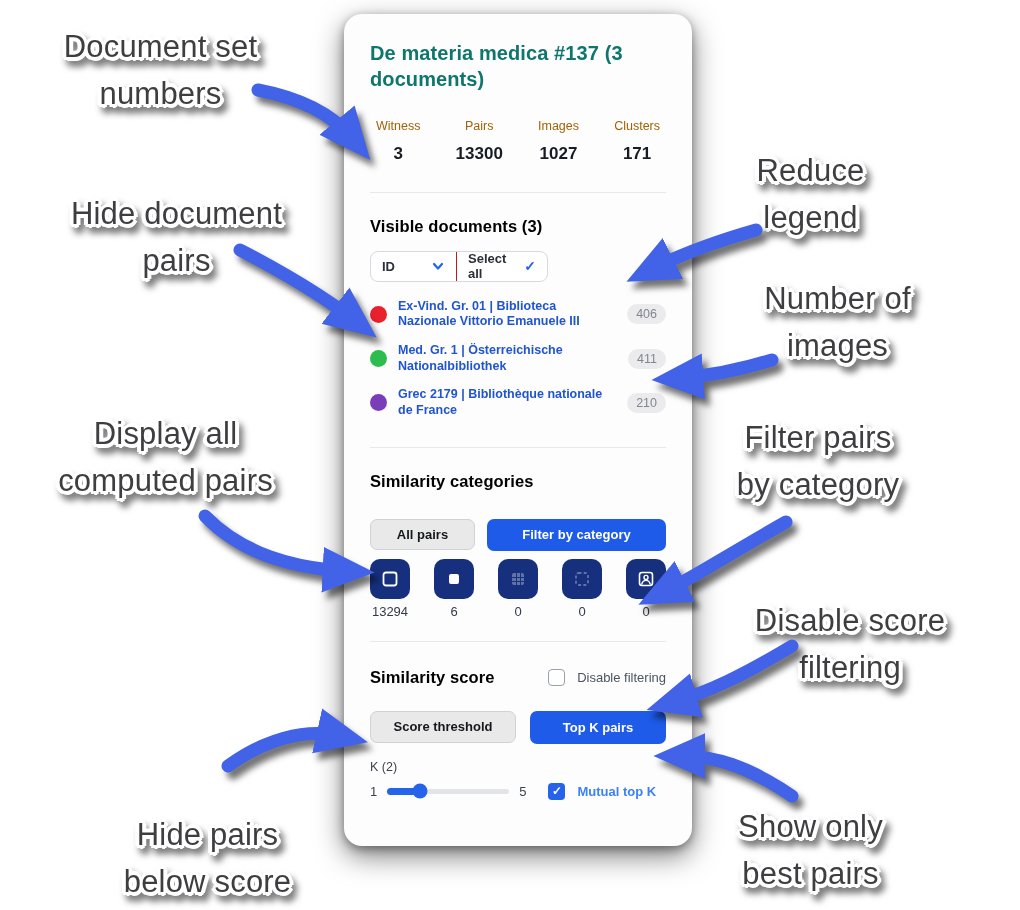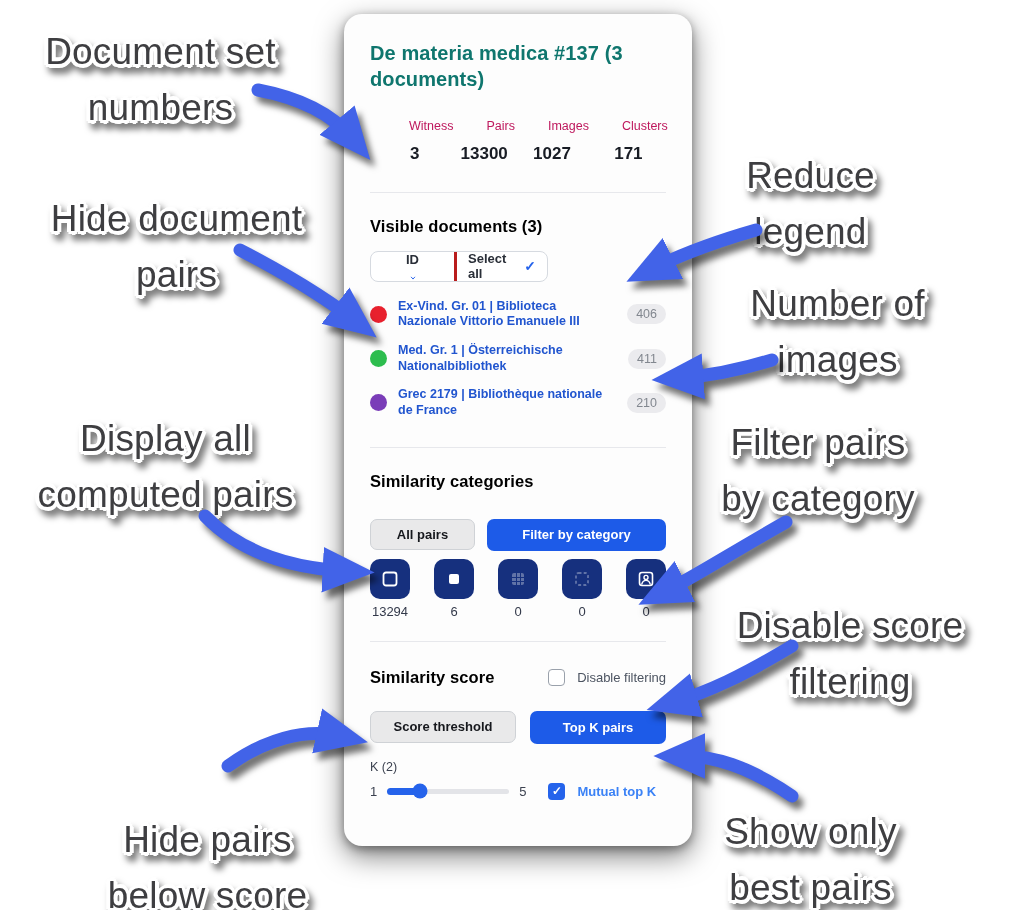--- a/index.html
+++ b/index.html
@@ -9,30 +9,30 @@
   
   .panel {
     position:absolute; left:344px; top:14px; width:348px; height:832px;
     background:#fdfdfd; border-radius:18px;
     box-shadow:0 10px 28px rgba(0,0,0,.5), 0 3px 10px rgba(0,0,0,.35);
     padding:26px 26px 0 26px; z-index:2;
   }
   .panel-title { font-size:20px; font-weight:800; color:#0f766e; line-height:1.32; width:270px; letter-spacing:.1px; }
   .stats-row { display:flex; justify-content:space-between; margin-top:26px; padding:0 6px; }
   .stat { text-align:center; }
-  .stat-label { font-size:12.5px; color:#be185d; font-weight:500; margin-bottom:11px;margin-left:33px; }
+  .stat-label { font-size:12.5px; color:#a16207; font-weight:500; margin-bottom:11px; }
   .stat-value { font-size:17px; font-weight:800; color:#181c24; }
   .divider { border:none; border-top:1px solid #e7e8ec; margin-top:28px; }
   .section-heading { font-size:16.5px; font-weight:800; color:#000000; margin-top:24px; letter-spacing:.1px; }
 
   
   .legend-controls { display:flex; align-items:center; justify-content:space-between; margin-top:15px; }
   .segmented { display:flex; width:178px; height:31px; background:#fff; border:1px solid #d6dae0; border-radius:8px; overflow:hidden; }
   .seg-cell { display:flex; align-items:center; gap:8px; padding:0 11px; font-size:13px; font-weight:700; color:#2a2f38; }
-  .seg-cell.first { width:86px; justify-content:space-between; border-right:3px solid #b91c1c;flex-direction:column; }
+  .seg-cell.first { width:86px; justify-content:space-between; border-right:1px solid #b91c1c; }
   .seg-cell.second { flex:1; justify-content:center; }
   .check-glyph { color:#2563eb; font-size:14px; font-weight:700; }
   .chevron-up-btn { width:26px; height:26px; display:flex; align-items:center; justify-content:center; cursor:pointer; background:none; border:none; }
 
   .doc-list { margin-top:17px; display:flex; flex-direction:column; gap:13px; }
   .doc-row { display:flex; align-items:center; gap:11px; }
   .doc-dot { width:17px; height:17px; border-radius:50%; flex:0 0 auto; cursor:pointer; }
   .dot-0 { background:#e8212e; } .dot-1 { background:#2dbd4e; } .dot-2 { background:#7a3db8; }
   .doc-label { flex:1; font-size:12.5px; font-weight:700; color:#2155cf; line-height:1.25; }
   .doc-badge { background:#ebebee; color:#82878f; font-size:12.5px; font-weight:500; padding:3px 9px; border-radius:12px; }
@@ -63,21 +63,21 @@
   .k-label { margin-top:16px; font-size:12.5px; color:#3c4250; font-weight:500; }
   .slider-row { display:flex; align-items:center; margin-top:9px; gap:10px; }
   .slider-end { font-size:13px; color:#3c4250; font-weight:500; }
   .slider-track { position:relative; width:122px; height:5px; background:#e3e4e8; border-radius:3px; cursor:pointer; }
   .slider-fill { position:absolute; left:0; top:-1px; height:7px; width:27%; background:#2563eb; border-radius:4px; }
   .slider-thumb { position:absolute; left:27%; top:50%; transform:translate(-50%,-50%); width:15px; height:15px; border-radius:50%; background:#2563eb; }
   .mutual { margin-left:12px; }
   .mutual .cb-label { color:#3b82f6; font-weight:600; font-size:13px; }
 
   
-  .ann-label { position:absolute; z-index:3; text-align:center; font-size:37px; font-weight:500; color:#3e3e41; line-height:1.5; letter-spacing:.2px;
+  .ann-label { position:absolute; z-index:3; text-align:center; font-size:31px; font-weight:500; color:#3e3e41; line-height:1.5; letter-spacing:.2px;
     text-shadow: 3px 0 0 #fff,-3px 0 0 #fff,0 3px 0 #fff,0 -3px 0 #fff,
                  2.5px 2.5px 0 #fff,-2.5px 2.5px 0 #fff,2.5px -2.5px 0 #fff,-2.5px -2.5px 0 #fff,
                  4px 1px 0 #fff,-4px 1px 0 #fff,1px 4px 0 #fff,1px -4px 0 #fff;
     filter: drop-shadow(4px 6px 3px rgba(0,0,0,.5));
   }
   #ann-document-set-numbers { left:18px;  top:24px;  width:285px; }
   #ann-hide-document-pairs  { left:0px;   top:191px; width:310px;padding-left:43px; }
   #ann-display-all-computed-pairs { left:8px; top:411px; width:315px; }
   #ann-hide-pairs-below-score { left:80px; top:812px; width:255px; }
   #ann-reduce-legend        { left:728px; top:148px; width:165px; }

